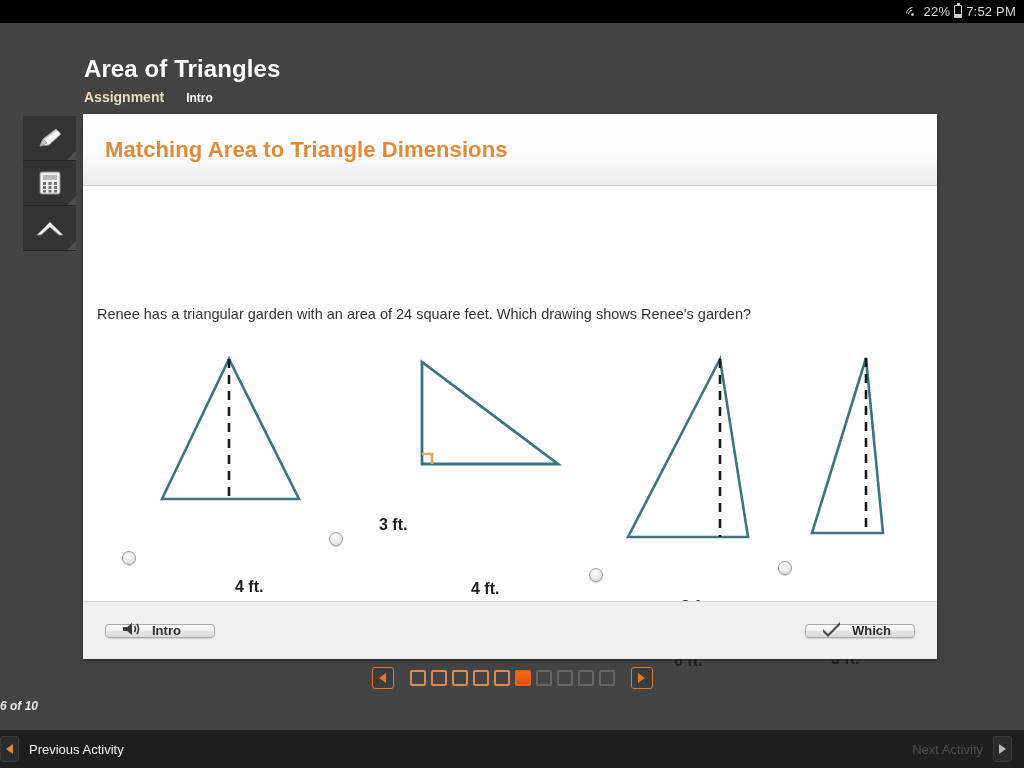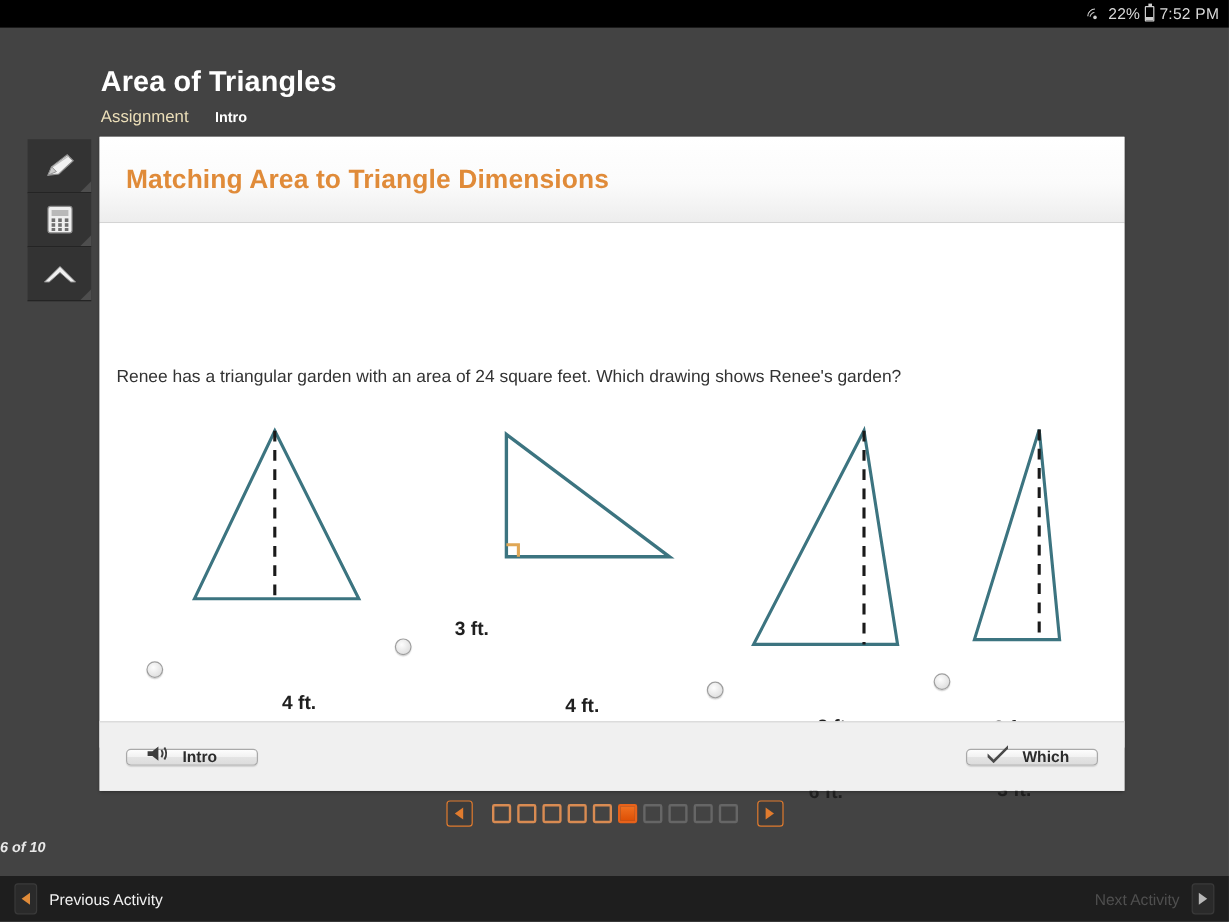--- a/index.html
+++ b/index.html
@@ -54,21 +54,21 @@
     width:3px; height:2px; background:#cfcfcf;
   }
 
   
   #app-header { position: absolute; top: 23px; left: 0; width: 860px; height: 90px; }
   #page-title {
     position: absolute; left: 84px; top: 32px;
     color: #ffffff; font-size: 24px; font-weight: bold; letter-spacing: 0.1px;
   }
   #meta-row { position: absolute; left: 84px; top: 66px; display: flex; align-items: baseline; gap: 22px; }
-  #meta-assignment { color: #ecdfb9; font-size: 14px; font-weight: normal; }
+  #meta-assignment { color: #ecdfb9; font-size: 14px; font-weight: bold; }
   #meta-status { color: #ffffff; font-size: 12px; font-weight: bold; }
 
   
   #tool-rail { position: absolute; left: 23px; top: 116px; width: 53px; }
   .tool-btn {
     width: 53px; height: 45px;
     background: #333333;
     border-bottom: 1px solid #242424;
     display: flex; align-items: center; justify-content: center;
     position: relative;
@@ -179,21 +179,21 @@
     background: #2a2a2a;
     border: 1px solid #3a3a3a;
     border-radius: 3px;
     display: flex; align-items: center; justify-content: center;
   }
   .nav-box .tri { width:0; height:0; border-style: solid; }
   .nav-box.left .tri  { border-width: 5px 7px 5px 0; border-color: transparent #e08b39 transparent transparent; }
   .nav-box.right .tri { border-width: 5px 0 5px 7px; border-color: transparent transparent transparent #b8b8b8; }
   #prev-label { color: #f1f1f1; font-size: 13px; }
   #next-label { color: #4f4f4f; font-size: 13px; }
-  #prev-wrap { margin-left: 12px; }
+  #prev-wrap { }
   #next-wrap { margin-right: 12px; }
 </style>
 </head>
 <body>
 
 <div id="status-bar">
   <span class="wifi-glyph">
       <i></i>
       <i></i>
       <i></i>

